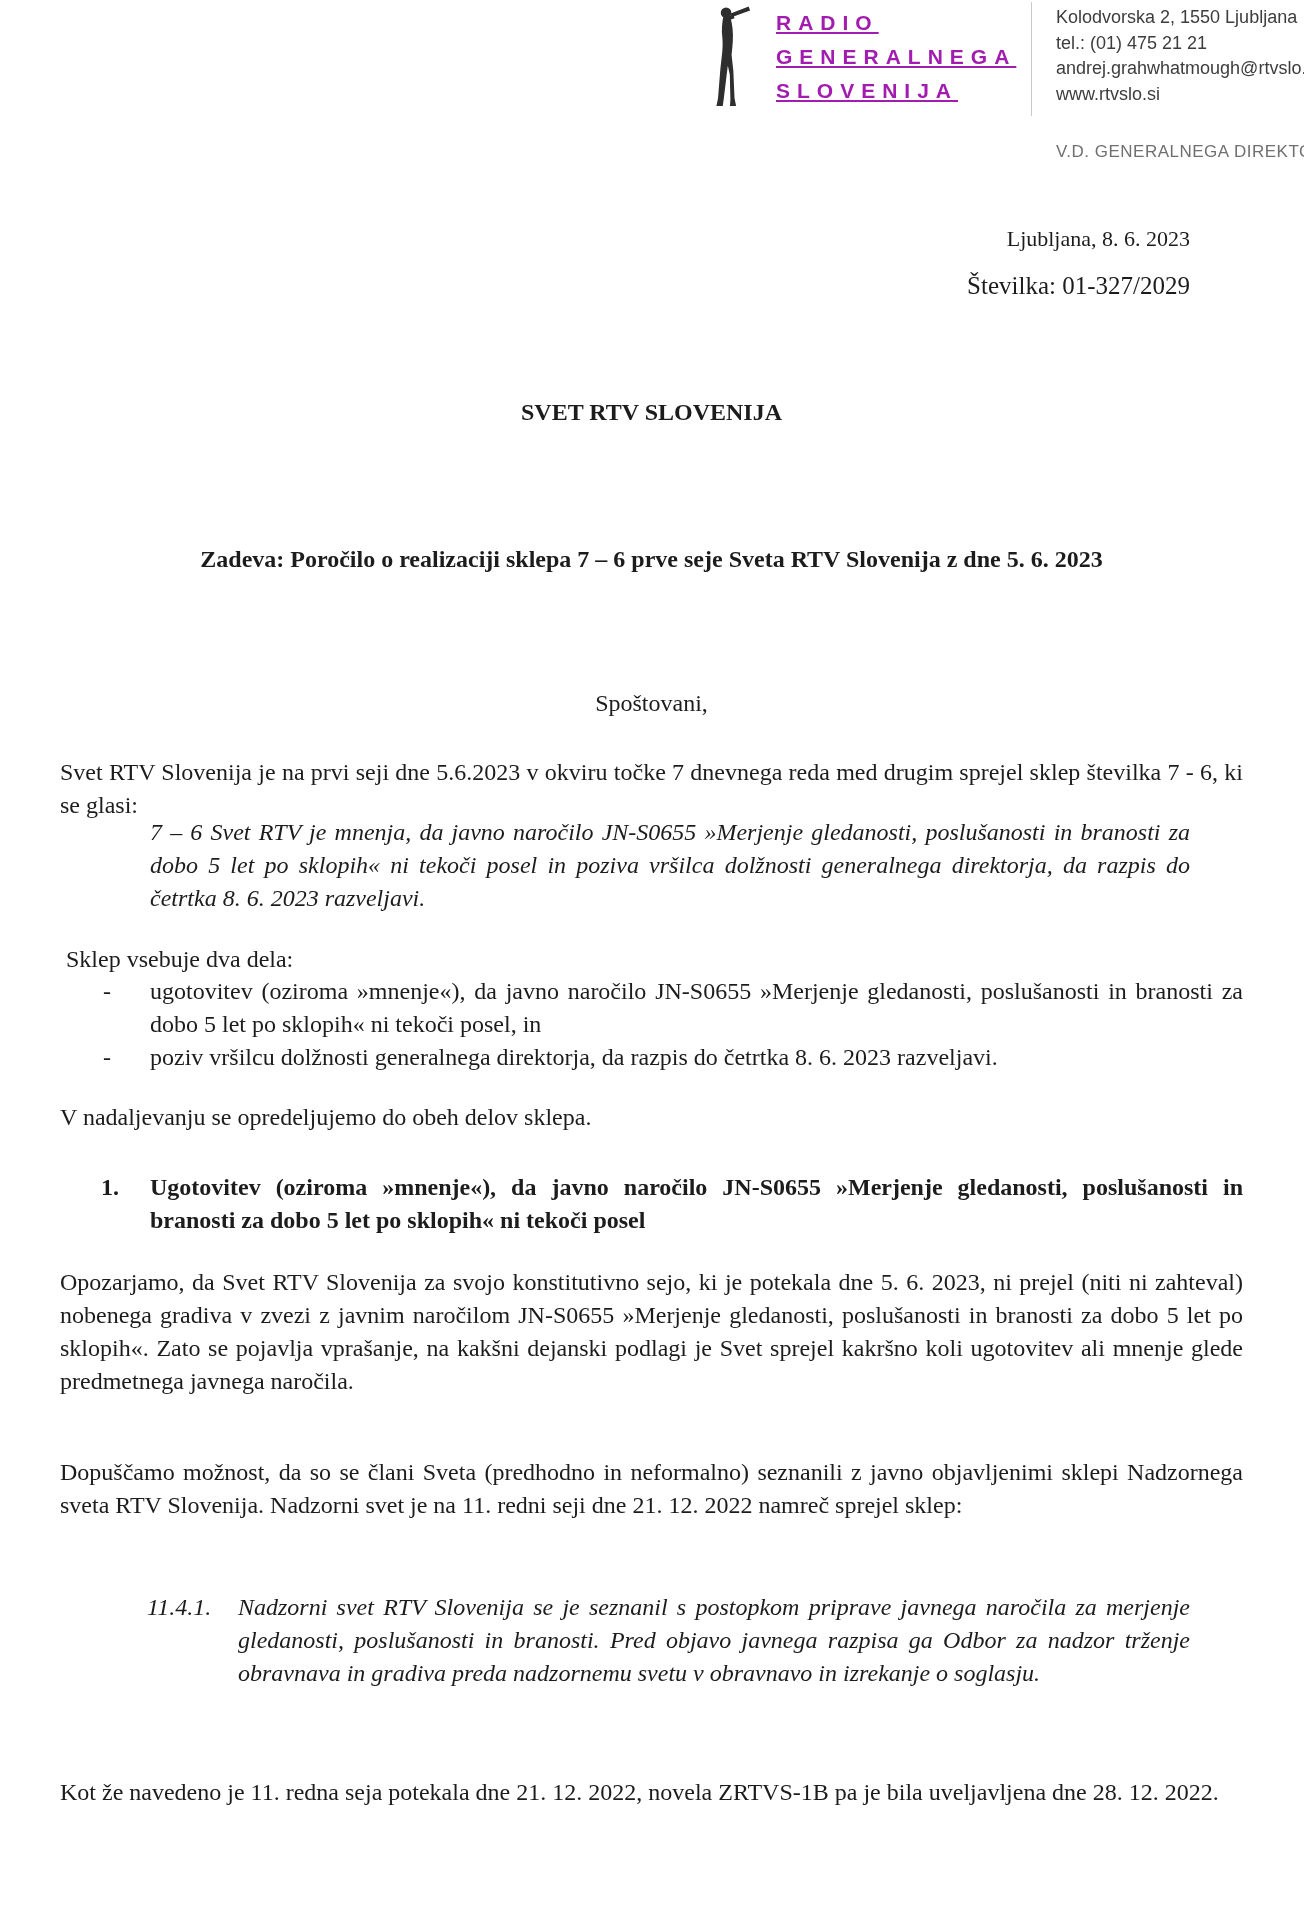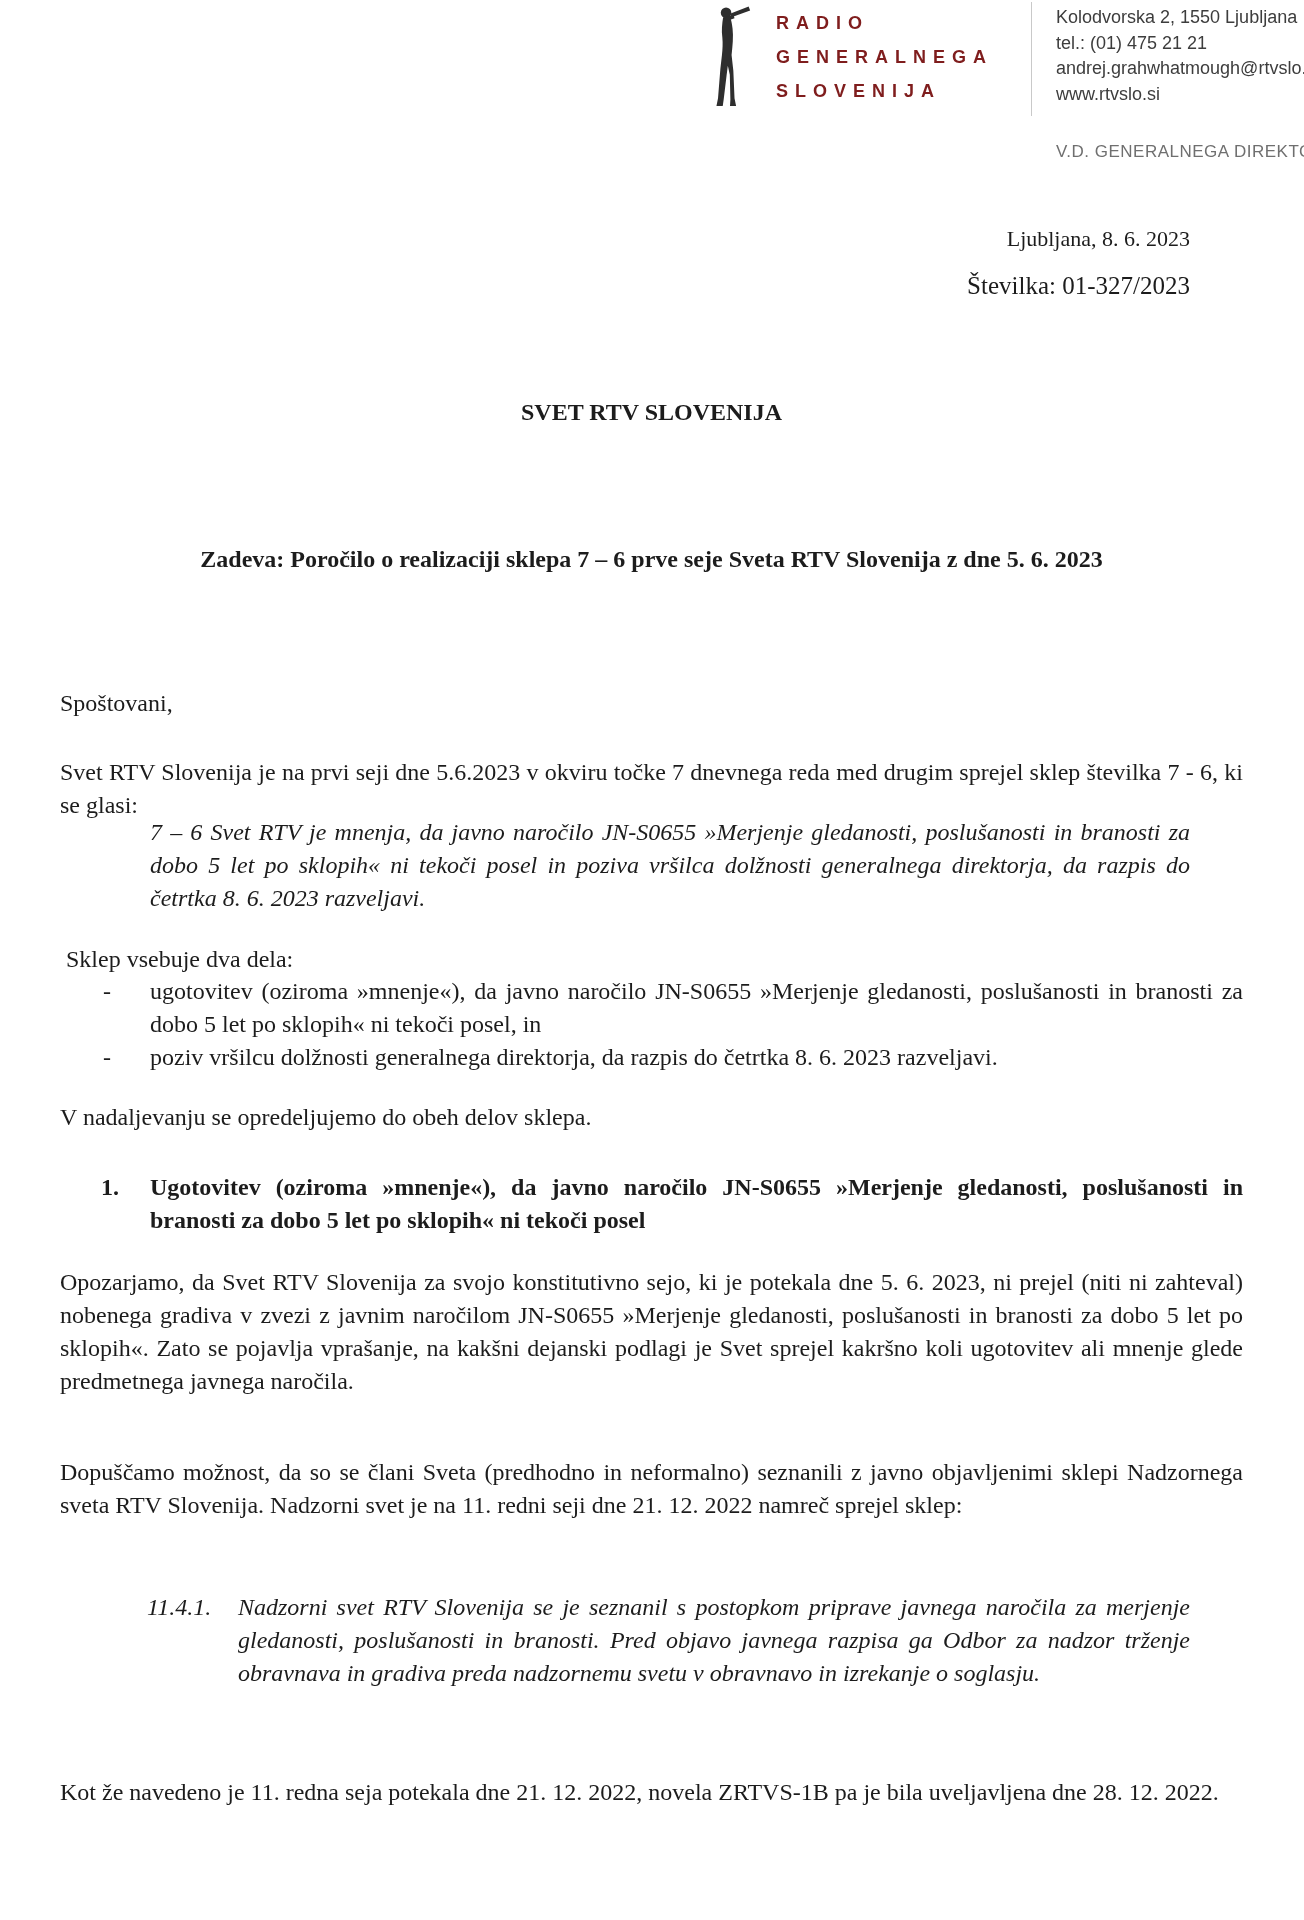--- a/index.html
+++ b/index.html
@@ -25,25 +25,26 @@
     top: 4px;
     width: 48px;
     height: 108px;
   }
   .logo-wordmark {
     position: absolute;
     left: 776px;
     top: 6px;
     font-family: "Liberation Sans", "DejaVu Sans", sans-serif;
     font-weight: 700;
-    font-size: 18px;
+    font-size: 21px;
     line-height: 34px;
     letter-spacing: 7px;
-    color: #7f1d1d;
-    white-space: nowrap;
+    color: #a21caf;
+    white-space: nowrap;
+    text-decoration: underline;
   }
   .header-divider {
     position: absolute;
     left: 1031px;
     top: 2px;
     width: 1px;
     height: 114px;
     background: #c9c9c9;
   }
   .contact-block {
@@ -90,21 +91,21 @@
     left: 60px;
     width: 1183px;
     font-size: 24px;
     line-height: 33px;
   }
   .bold { font-weight: 700; text-align: center; }
   .just { text-align: justify; }
 
   .recipient   { top: 396px; }
   .subject     { top: 543px; }
-  .salutation  { top: 687px; }
+  .salutation  { top: 687px; text-align: center; }
   .para1       { top: 756px; }
 
   .quote1 {
     top: 816px;
     left: 150px;
     width: 1040px;
     font-style: italic;
   }
 
   .sklep-intro { top: 943px; margin-left: 6px; }
@@ -187,21 +188,21 @@
     <div class="contact-block">
       <div>Kolodvorska 2, 1550 Ljubljana</div>
       <div>tel.: (01) 475 21 21</div>
       <div>andrej.grahwhatmough@rtvslo.s</div>
       <div>www.rtvslo.si</div>
     </div>
     <div class="role-line">V.D. GENERALNEGA DIREKTORJA</div>
   </div>
 
   <div class="place-date">Ljubljana, 8. 6. 2023</div>
-  <div class="doc-number">Številka: 01-327/2023</div>
+  <div class="doc-number">Številka: 01-327/2029</div>
 
   <div class="blk recipient bold">SVET RTV SLOVENIJA</div>
 
   <div class="blk subject bold">Zadeva: Poročilo o realizaciji sklepa 7 – 6 prve seje Sveta RTV Slovenija z dne 5. 6. 2023</div>
 
   <div class="blk salutation">Spoštovani,</div>
 
   <div class="blk para1 just">Svet RTV Slovenija je na prvi seji dne 5.6.2023 v okviru točke 7 dnevnega reda med drugim sprejel sklep številka 7 - 6, ki se glasi:</div>
 
   <div class="blk quote1 just">7 – 6 Svet RTV je mnenja, da javno naročilo JN-S0655 »Merjenje gledanosti, poslušanosti in branosti za dobo 5 let po sklopih« ni tekoči posel in poziva vršilca dolžnosti generalnega direktorja, da razpis do četrtka 8. 6. 2023 razveljavi.</div>

